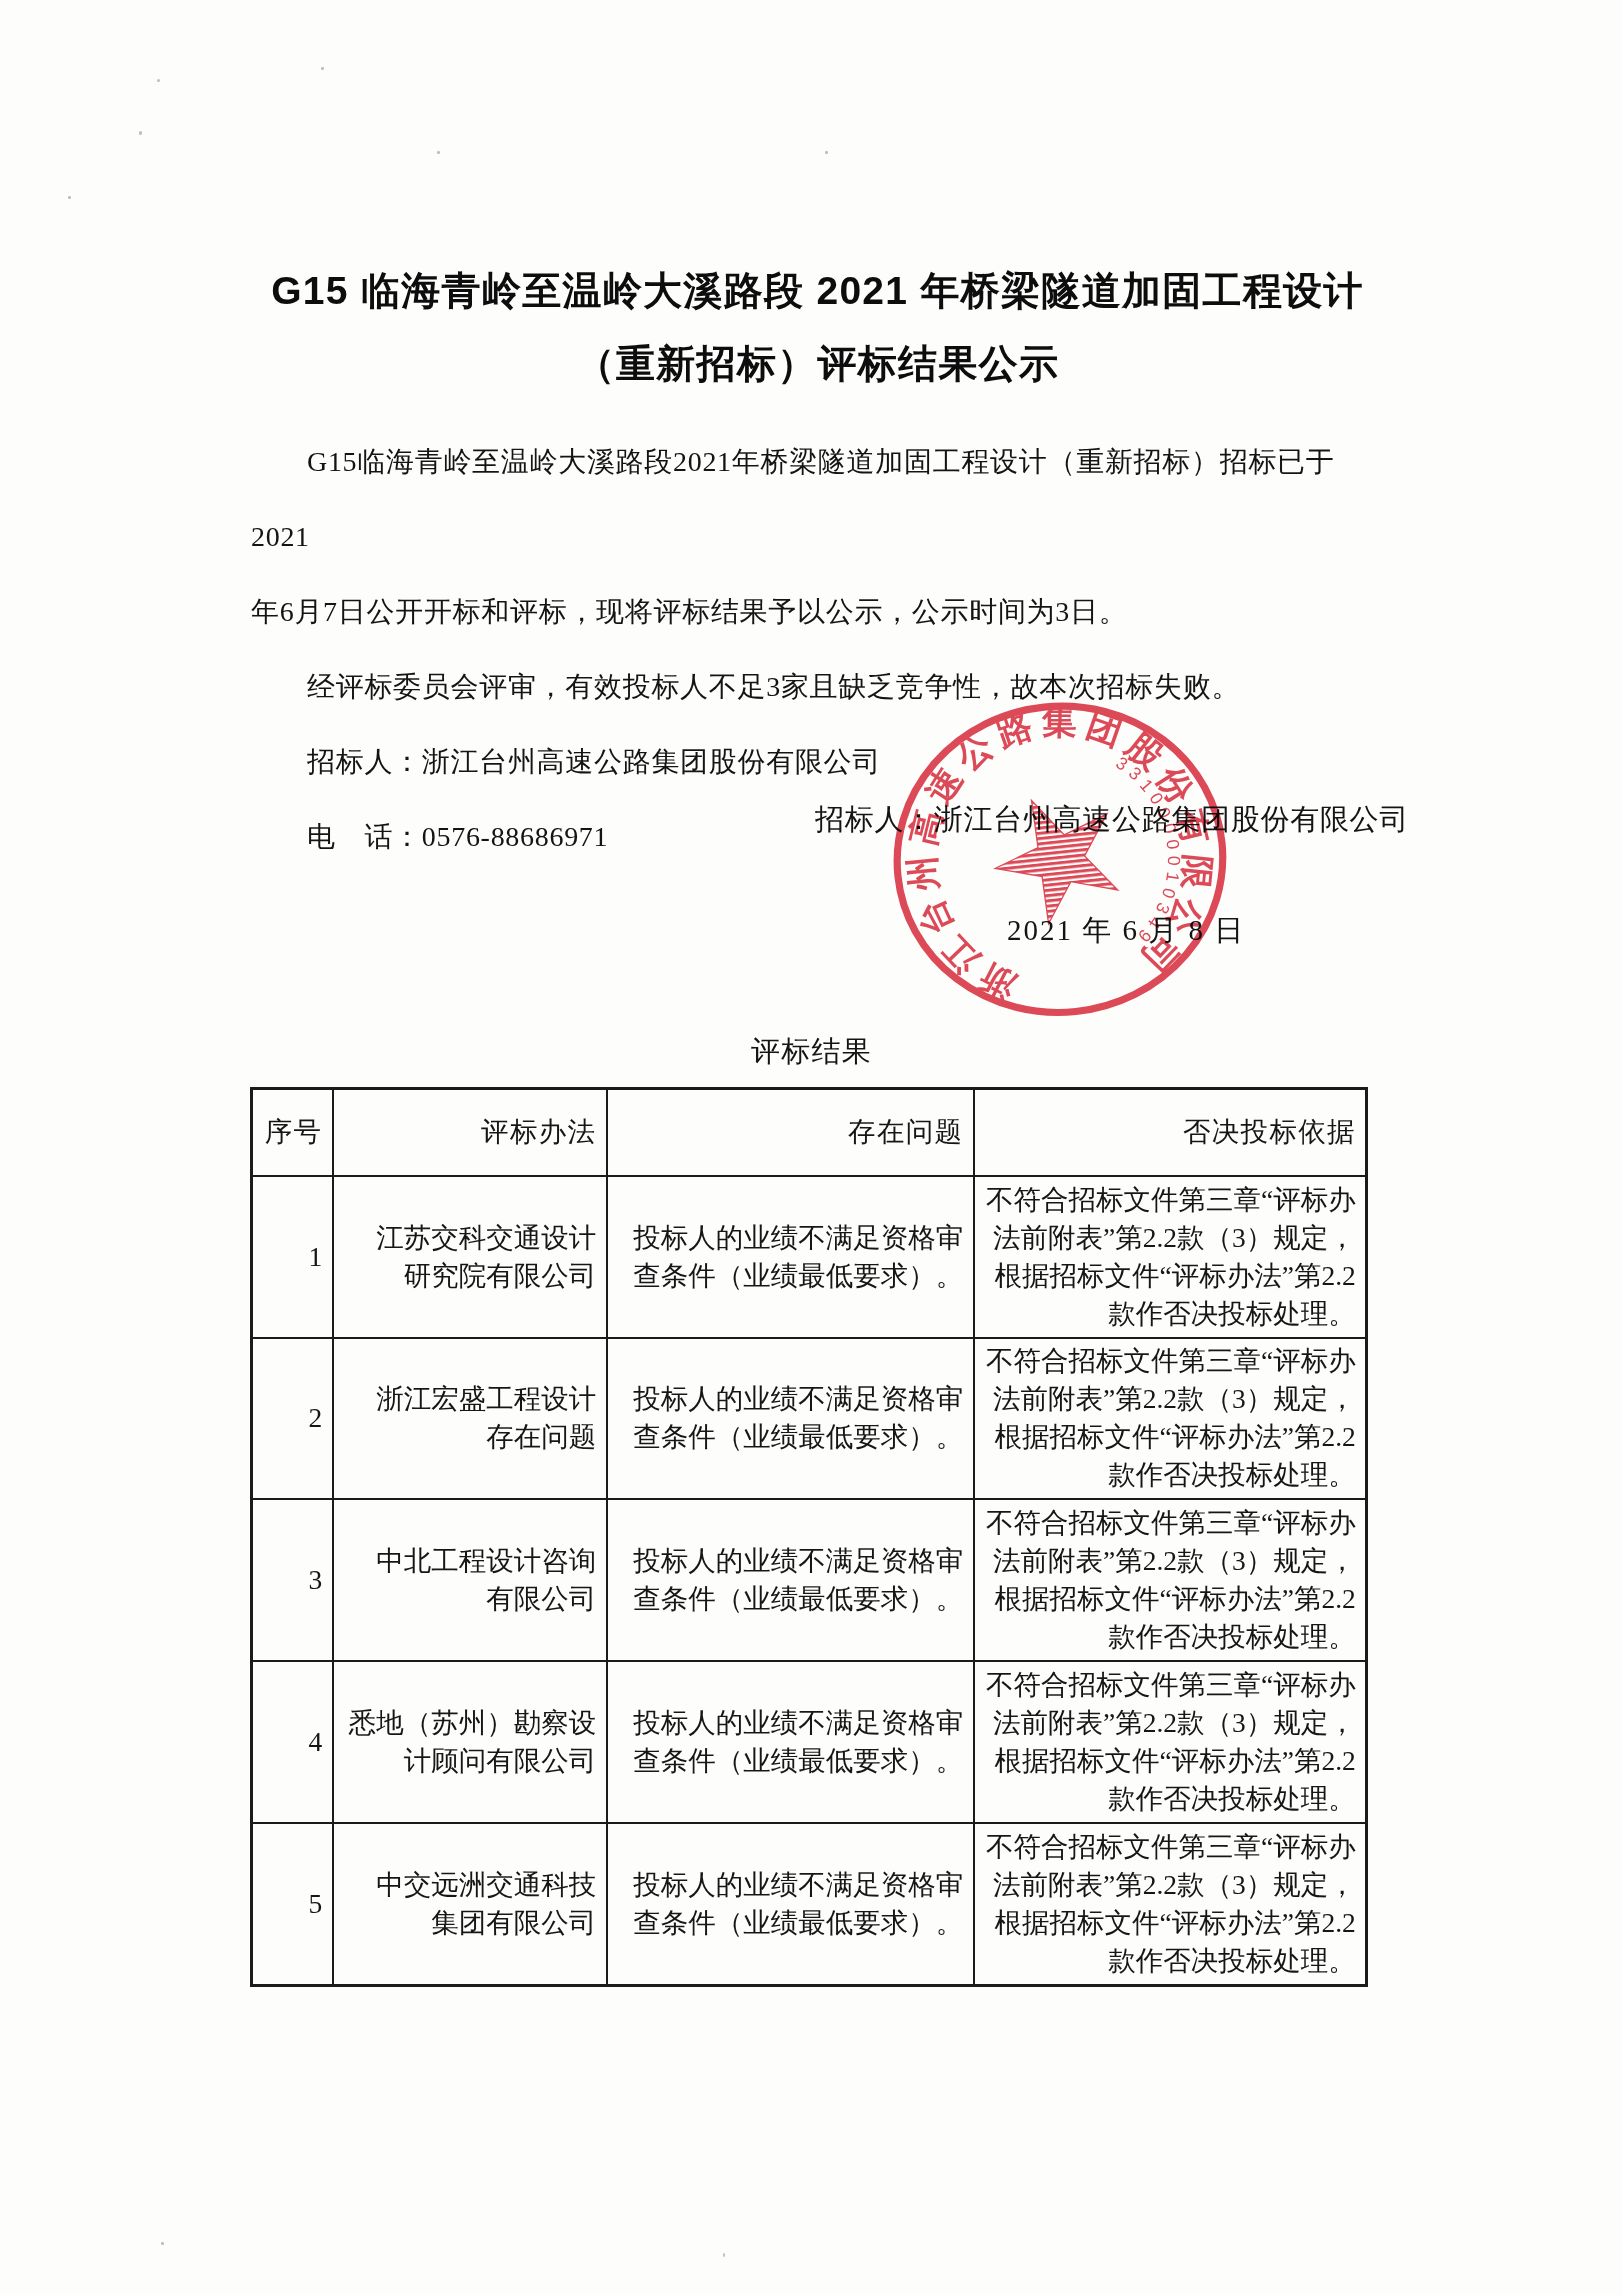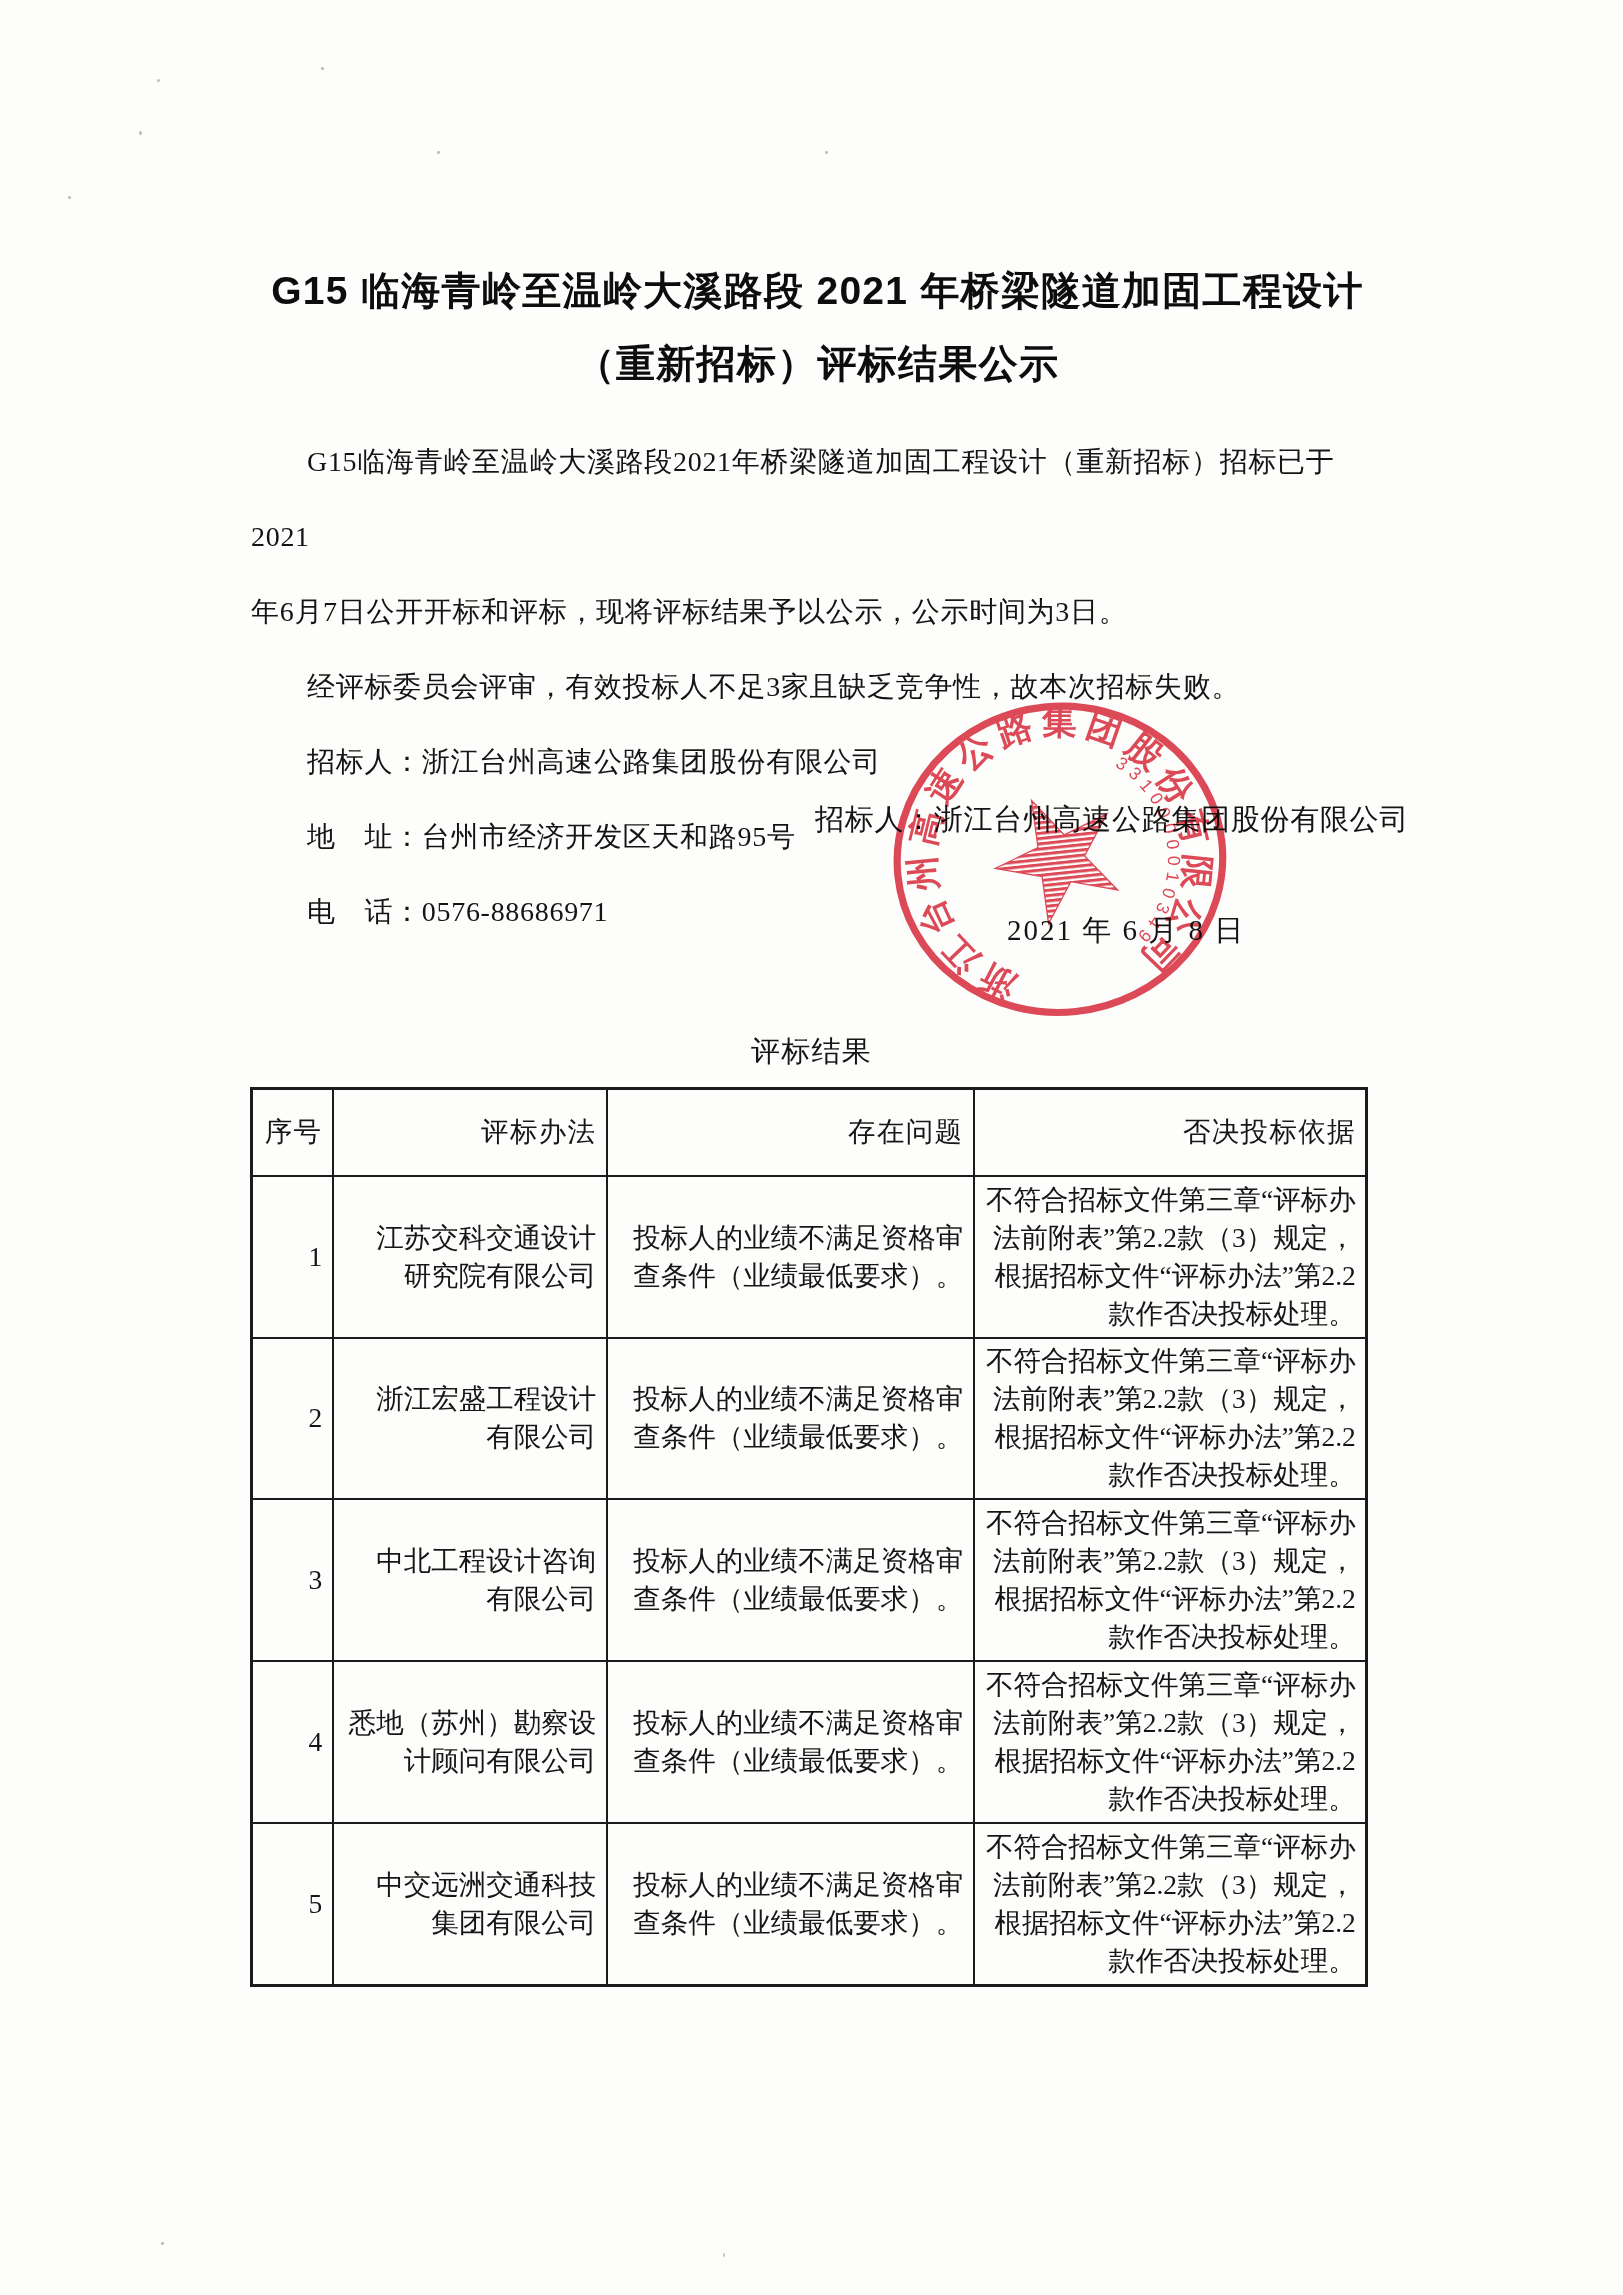--- a/index.html
+++ b/index.html
@@ -105,21 +105,20 @@
   <div class="doc-title">
     <div>G15 临海青岭至温岭大溪路段 2021 年桥梁隧道加固工程设计</div>
     <div>（重新招标）评标结果公示</div>
   </div>
 
   <div class="body-block">
     <p class="para pre">G15临海青岭至温岭大溪路段2021年桥梁隧道加固工程设计（重新招标）招标已于2021
 年6月7日公开开标和评标，现将评标结果予以公示，公示时间为3日。</p>
     <p class="para">经评标委员会评审，有效投标人不足3家且缺乏竞争性，故本次招标失败。</p>
     <p class="contact-line"><span>招标人：</span><span>浙江台州高速公路集团股份有限公司</span></p>
-    <p class="contact-line"><span>地　址：</span><span>台州市经济开发区天和路95号</span></p>
     <p class="contact-line"><span>电　话：</span><span>0576-88686971</span></p>
   </div>
 
   <div class="sig-line"><span>招标人：</span><span>浙江台州高速公路集团股份有限公司</span></div>
   <div class="sig-date">2021 年 6 月 8 日</div>
 
   <svg class="seal" viewBox="0 0 536 506" xmlns="http://www.w3.org/2000/svg">
     <defs>
       <pattern id="starStripes" patternUnits="userSpaceOnUse" width="10" height="8">
         <rect x="0" y="0" width="10" height="4.6" fill="#dc3c4c"></rect>
@@ -162,21 +161,21 @@
         <td class="c-problem pre">投标人的业绩不满足资格审
 查条件（业绩最低要求）。</td>
         <td class="c-basis pre">不符合招标文件第三章“评标办
 法前附表”第2.2款（3）规定，
 根据招标文件“评标办法”第2.2
 款作否决投标处理。</td>
       </tr>
       <tr>
         <td class="c-no">2</td>
         <td class="c-company pre">浙江宏盛工程设计
-有限公司</td>
+存在问题</td>
         <td class="c-problem pre">投标人的业绩不满足资格审
 查条件（业绩最低要求）。</td>
         <td class="c-basis pre">不符合招标文件第三章“评标办
 法前附表”第2.2款（3）规定，
 根据招标文件“评标办法”第2.2
 款作否决投标处理。</td>
       </tr>
       <tr>
         <td class="c-no">3</td>
         <td class="c-company pre">中北工程设计咨询

